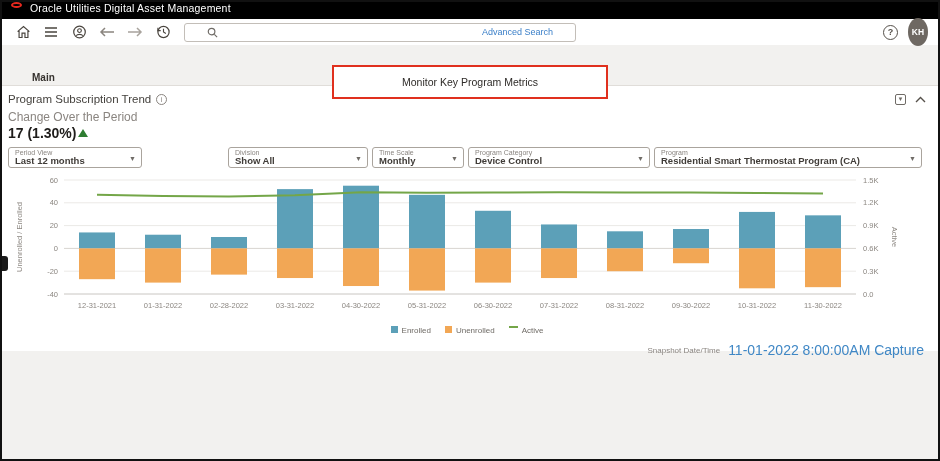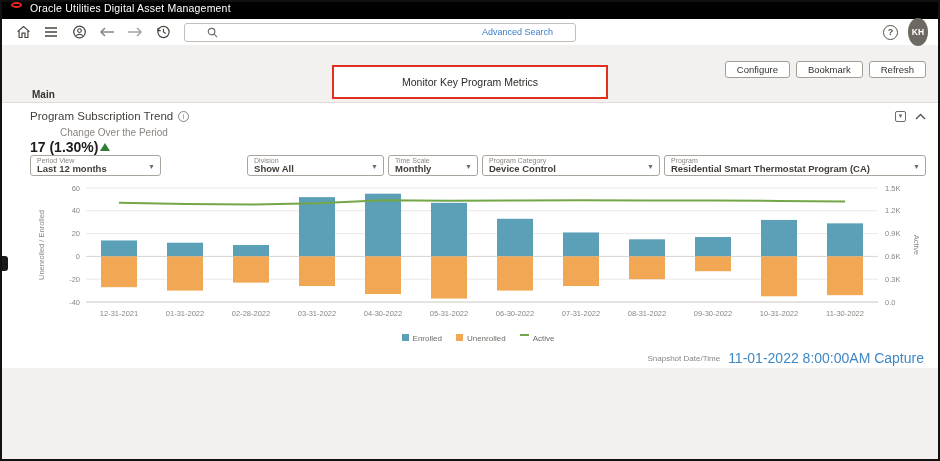--- a/index.html
+++ b/index.html
@@ -30,35 +30,35 @@
   .content { position: relative; height: 407px; background: #f2f1ef; }
   .page-header { display: flex; align-items: flex-start; padding: 7px 12px 0 14px; }
   .page-title { font-size: 14.5px; color: #49443e; }
   .hdr-buttons { margin-left: auto; display: flex; gap: 6px; }
   .btn { font-size: 9.5px; color: #36322e; background: #fff; border: 1px solid #a39d96; border-radius: 3px; padding: 2px 11px; cursor: pointer; font-family: "Liberation Sans", sans-serif; }
   .annotation-box { position: absolute; left: 330px; top: 11px; width: 276px; height: 34px; background: #fff; border: 2px solid #e0301e; display: flex; align-items: center; justify-content: center; font-size: 10.5px; color: #2e2b28; z-index: 5; }
 
   .tab-row { padding: 6px 0 0 30px; border-bottom: 1px solid #e0ddd9; height: 25px; }
   .tab { display: inline-block; font-size: 10px; font-weight: bold; color: #36322e; padding: 0 6px 5px 0; border-bottom: 3px solid #5d7d38; cursor: pointer; }
 
-  .panel { background: #fff; height: 265px; padding: 7px 12px 0 28px; position: relative; }
+  .panel { background: #fff; height: 265px; padding: 7px 12px 0 6px; position: relative; }
   .section-header { display: flex; align-items: center; }
   .section-title { font-size: 11.5px; color: #45423e; }
   .info-icon { width: 11px; height: 11px; border: 1px solid #8a8580; border-radius: 50%; font-size: 7.5px; color: #8a8580; display: inline-flex; align-items: center; justify-content: center; margin-left: 5px; cursor: pointer; }
   .section-icons { margin-left: auto; display: flex; gap: 9px; align-items: center; }
   .boxed-caret { width: 11px; height: 11px; border: 1px solid #6f6b66; border-radius: 2px; display: flex; align-items: center; justify-content: center; font-size: 6px; color: #6f6b66; cursor: pointer; }
   .chevron-up { cursor: pointer; display: flex; }
 
   .kpi { margin-top: 5px; }
-  .kpi-label { font-size: 10px; color: #8a8580; margin-left: 30px; }
+  .kpi-label { font-size: 12px; color: #8a8580; }
   .kpi-value-row { display: flex; align-items: center; gap: 2px; margin-top: 1px; }
   .kpi-value { font-size: 14px; font-weight: bold; color: #1f1d1b; }
   .kpi-arrow { width: 0; height: 0; border-left: 5px solid transparent; border-right: 5px solid transparent; border-bottom: 8px solid #2e7d32; display: inline-block; }
 
-  .filter-row { display: flex; align-items: center; }
+  .filter-row { display: flex; margin-top: 6px; align-items: center; }
   .dd { position: relative; height: 21px; border: 1px solid #aaa49d; border-radius: 3px; background: #fff; cursor: pointer; }
   .dd-label { position: absolute; top: 1px; left: 6px; font-size: 7px; color: #8a8580; white-space: nowrap; }
   .dd-value { position: absolute; bottom: 1px; left: 6px; right: 16px; font-size: 9.5px; font-weight: bold; color: #403c38; white-space: nowrap; overflow: hidden; }
   .dd-caret { position: absolute; right: 5px; top: 7px; font-size: 7px; color: #6f6b66; }
 
   .chart-wrap { margin-top: 4px; }
   svg text { font-family: "Liberation Sans", sans-serif; }
   .tick { font-size: 7.5px; fill: #8b8680; }
   .axis-title { font-size: 7.5px; fill: #8b8680; }
 
@@ -134,25 +134,20 @@
     </div>
   </div>
 
   <div class="banner"></div>
 
   <div class="content">
 
     <div class="annotation-box">Monitor Key Program Metrics</div>
 
     <div class="page-header">
-      <div class="hdr-buttons">
-        <button class="btn">Configure</button>
-        <button class="btn">Bookmark</button>
-        <button class="btn">Refresh</button>
-      </div>
     </div>
 
     <div class="tab-row">
       <span class="tab">Main</span>
     </div>
 
     <div class="panel">
       <div class="section-header">
         <span class="section-title">Program Subscription Trend</span>
         <span class="info-icon">i</span>

